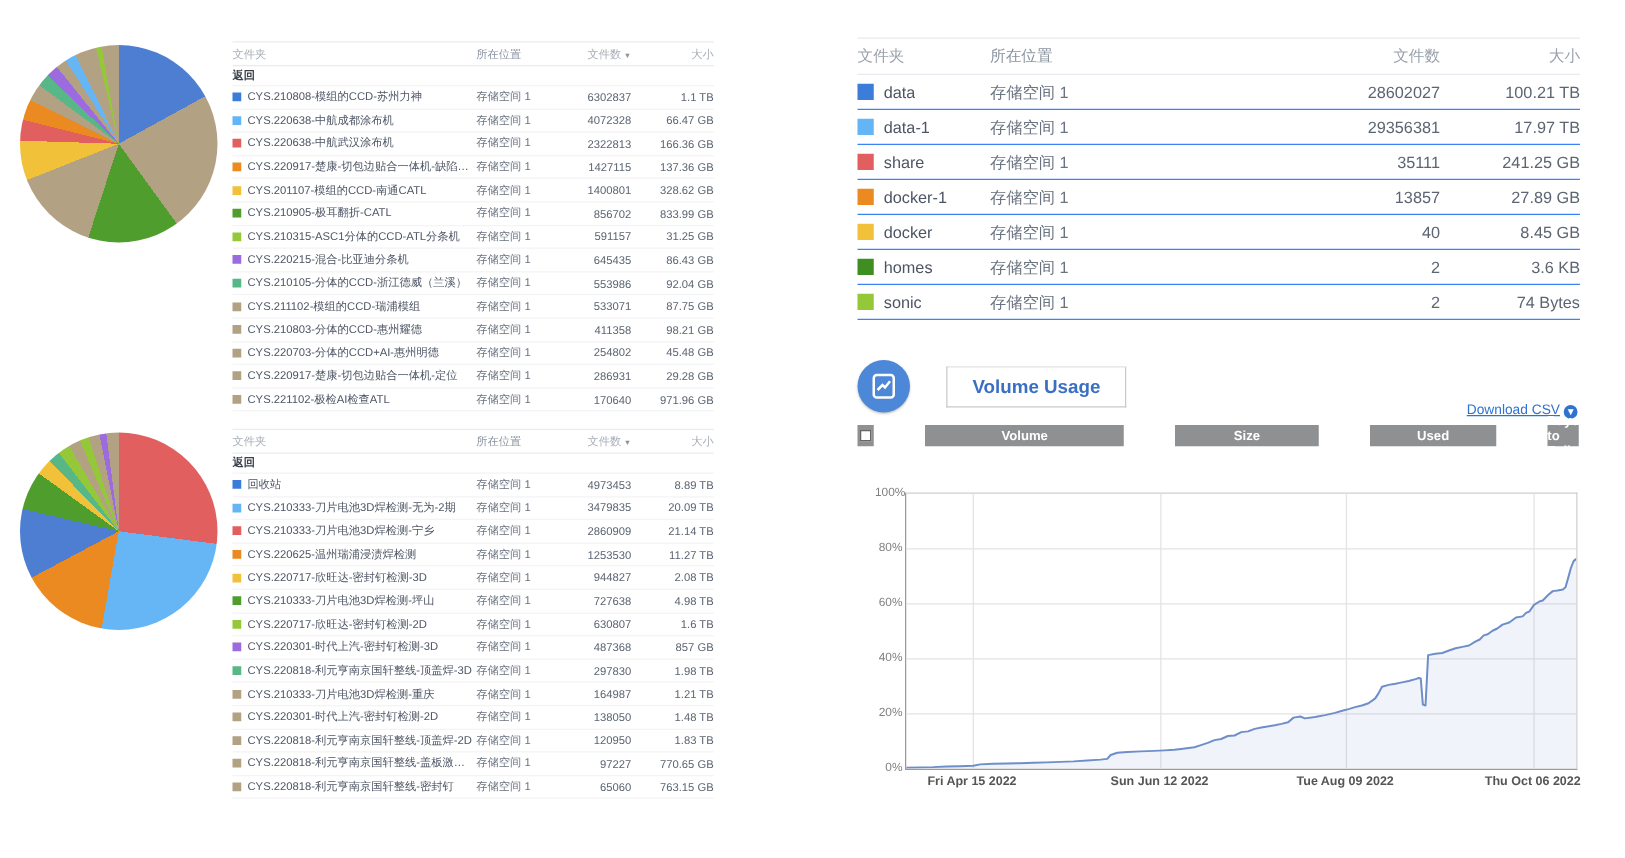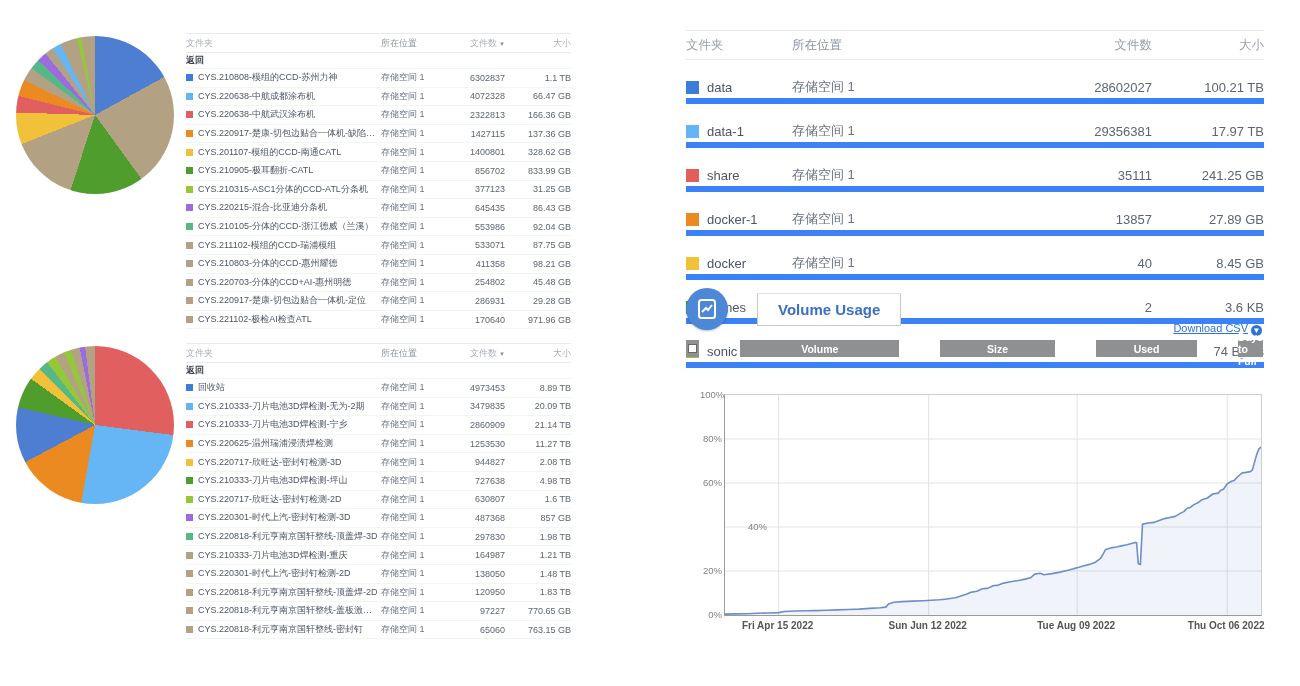--- a/index.html
+++ b/index.html
@@ -29,22 +29,22 @@
   .row .c-files,.row .c-size { color:#5c6572; }
   .row .nm { color:#4d5564; white-space:nowrap; overflow:hidden; text-overflow:ellipsis; }
   .sw { width:7px; height:7px; margin-right:5px; flex:0 0 auto; }
   .sort-arrow { font-size:6px; color:#8a93a0; margin-left:2px; }
 
   
   #rtable { position:absolute; left:686px; top:30px; width:578px; }
   #rtable .hrow { display:flex; align-items:center; height:30px;
                   border-top:1px solid #e7eaee; border-bottom:1px solid #e7eaee;
                   color:#9aa1ac; font-size:12.5px; }
-  #rtable .row { display:flex; align-items:center; height:28px; border-bottom:6px solid #3b82f6;
-                 font-size:13px; color:#3c4350;margin-top:16px; }
+  #rtable .row { display:flex; align-items:center; height:28px; border-bottom:1px solid #3b82f6;
+                 font-size:13px; color:#3c4350; }
   #rtable .c-name { flex:1; }
   #rtable .c-loc  { width:230px; }
   #rtable .c-files{ width:130px; text-align:right; }
   #rtable .c-size { width:112px; text-align:right; }
   #rtable .sw { width:13px; height:13px; margin-right:8px; }
 
   
   #vu-icon { position:absolute; left:686px; top:288px; width:42px; height:42px; border-radius:50%;
              background:#4d87d8; display:flex; align-items:center; justify-content:center;
              box-shadow:0 1px 2px rgba(0,0,0,.25); }
@@ -156,21 +156,21 @@
       <div class="c-files">856702</div>
       <div class="c-size">833.99 GB</div>
     </div>
 
     <div class="row">
       <div class="c-name">
         <span class="sw" style="background: rgb(148, 200, 56);"></span>
         <span class="nm">CYS.210315-ASC1分体的CCD-ATL分条机</span>
       </div>
       <div class="c-loc">存储空间 1</div>
-      <div class="c-files">377123</div>
+      <div class="c-files">591157</div>
       <div class="c-size">31.25 GB</div>
     </div>
 
     <div class="row">
       <div class="c-name">
         <span class="sw" style="background: rgb(157, 107, 224);"></span>
         <span class="nm">CYS.220215-混合-比亚迪分条机</span>
       </div>
       <div class="c-loc">存储空间 1</div>
       <div class="c-files">645435</div>
@@ -510,21 +510,21 @@
         <line x1="203.68" y1="0" x2="203.68" y2="220" stroke="#e3e3e3" stroke-width="1"></line>
         <line x1="352.15200000000004" y1="0" x2="352.15200000000004" y2="220" stroke="#e3e3e3" stroke-width="1"></line>
         <line x1="502.232" y1="0" x2="502.232" y2="220" stroke="#e3e3e3" stroke-width="1"></line>
         <path d="M0,220 L0.0,219.1 L10.7,218.9 L21.4,218.7 L32.2,218.2 L42.9,218.0 L53.6,217.6 L59.0,216.5 L69.7,216.0 L80.4,215.8 L91.1,215.6 L101.8,215.2 L112.6,214.9 L123.3,214.5 L134.0,214.1 L144.7,213.4 L155.4,212.7 L160.8,212.1 L163.5,209.0 L168.8,207.2 L176.9,206.6 L187.6,206.1 L198.3,205.7 L206.4,205.3 L214.4,204.8 L219.8,204.2 L230.5,202.8 L235.8,201.1 L241.2,199.3 L246.6,197.1 L251.9,196.2 L257.3,193.8 L262.6,193.4 L268.0,190.7 L273.4,190.1 L278.7,188.1 L284.1,187.0 L294.8,185.2 L300.2,184.1 L305.5,182.8 L309.8,179.1 L315.2,178.2 L318.9,179.7 L327.0,178.6 L335.0,177.1 L343.0,175.3 L349.5,173.4 L353.8,172.3 L359.1,170.7 L364.5,169.4 L369.8,167.6 L375.2,163.7 L377.9,159.5 L380.6,154.4 L385.9,152.9 L391.3,152.0 L396.6,150.9 L402.0,149.8 L407.4,148.3 L410.0,147.4 L411.6,147.8 L413.3,168.7 L415.4,169.4 L417.5,129.1 L423.4,128.0 L428.8,127.4 L434.2,125.4 L439.5,123.6 L444.9,122.5 L450.2,121.4 L455.6,118.1 L458.8,116.6 L462.0,113.3 L465.2,112.4 L469.0,109.6 L472.8,107.8 L477.0,104.7 L482.4,103.0 L487.8,99.0 L493.1,98.1 L495.8,95.3 L498.5,94.2 L502.2,88.9 L506.5,86.2 L509.2,85.4 L513.5,81.0 L517.2,77.9 L521.0,77.4 L525.3,76.6 L527.4,74.8 L529.6,67.1 L531.7,59.4 L533.9,53.9 L536.0,52.1 L536,220 Z" fill="rgba(110,142,201,0.10)" stroke="none"></path>
         <polyline points="0.0,219.1 10.7,218.9 21.4,218.7 32.2,218.2 42.9,218.0 53.6,217.6 59.0,216.5 69.7,216.0 80.4,215.8 91.1,215.6 101.8,215.2 112.6,214.9 123.3,214.5 134.0,214.1 144.7,213.4 155.4,212.7 160.8,212.1 163.5,209.0 168.8,207.2 176.9,206.6 187.6,206.1 198.3,205.7 206.4,205.3 214.4,204.8 219.8,204.2 230.5,202.8 235.8,201.1 241.2,199.3 246.6,197.1 251.9,196.2 257.3,193.8 262.6,193.4 268.0,190.7 273.4,190.1 278.7,188.1 284.1,187.0 294.8,185.2 300.2,184.1 305.5,182.8 309.8,179.1 315.2,178.2 318.9,179.7 327.0,178.6 335.0,177.1 343.0,175.3 349.5,173.4 353.8,172.3 359.1,170.7 364.5,169.4 369.8,167.6 375.2,163.7 377.9,159.5 380.6,154.4 385.9,152.9 391.3,152.0 396.6,150.9 402.0,149.8 407.4,148.3 410.0,147.4 411.6,147.8 413.3,168.7 415.4,169.4 417.5,129.1 423.4,128.0 428.8,127.4 434.2,125.4 439.5,123.6 444.9,122.5 450.2,121.4 455.6,118.1 458.8,116.6 462.0,113.3 465.2,112.4 469.0,109.6 472.8,107.8 477.0,104.7 482.4,103.0 487.8,99.0 493.1,98.1 495.8,95.3 498.5,94.2 502.2,88.9 506.5,86.2 509.2,85.4 513.5,81.0 517.2,77.9 521.0,77.4 525.3,76.6 527.4,74.8 529.6,67.1 531.7,59.4 533.9,53.9 536.0,52.1" fill="none" stroke="#6e8ec9" stroke-width="1.6" stroke-linejoin="round"></polyline>
       </svg>
   </div>
   <div id="ylabels">
       <span class="ylab" style="left: 0px; top: 221px;">0%</span>
       <span class="ylab" style="left: 0px; top: 177px;">20%</span>
-      <span class="ylab" style="left: 0px; top: 133px; margin-left: 45px;">40%</span>
+      <span class="ylab" style="left: 0px; top: 133px;">40%</span>
       <span class="ylab" style="left: 0px; top: 89px;">60%</span>
       <span class="ylab" style="left: 0px; top: 45px;">80%</span>
       <span class="ylab" style="left: 0px; top: 1px;">100%</span>
     </div>
   <div id="xlabels">
       <span class="xlab" style="left: 17.6px; top: 232px;">Fri Apr 15 2022</span>
       <span class="xlab" style="left: 167.68px; top: 232px;">Sun Jun 12 2022</span>
       <span class="xlab" style="left: 316.152px; top: 232px;">Tue Aug 09 2022</span>
       <span class="xlab" style="left: 466.232px; top: 232px;">Thu Oct 06 2022</span>
     </div>

